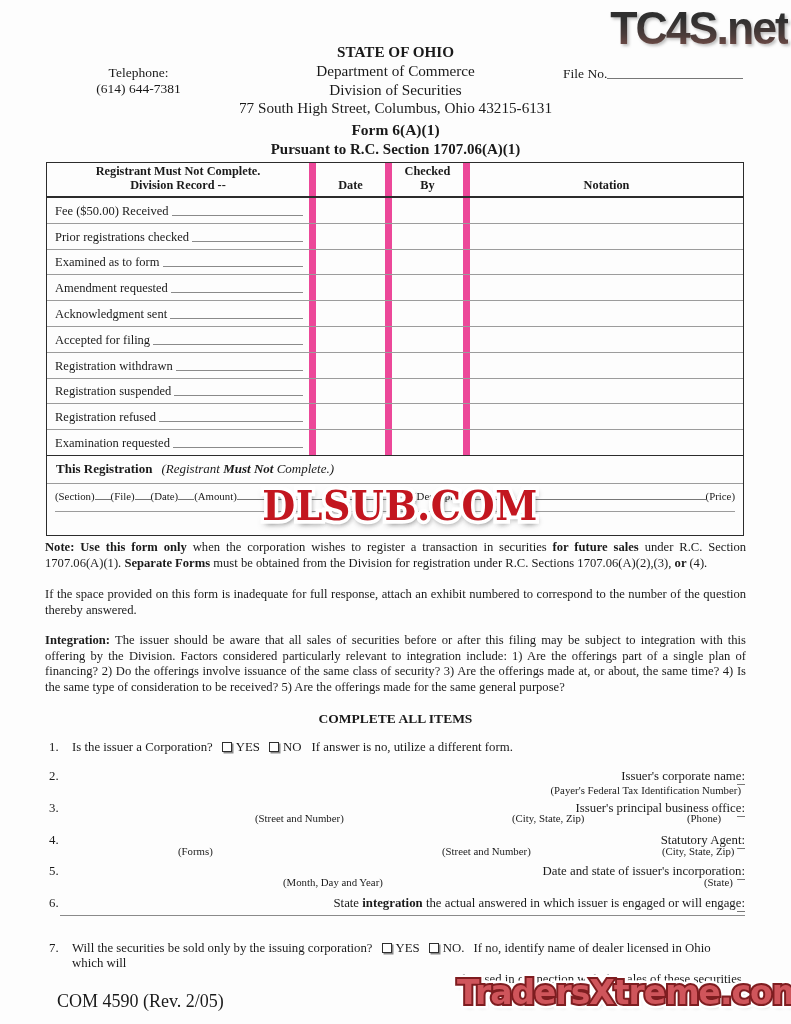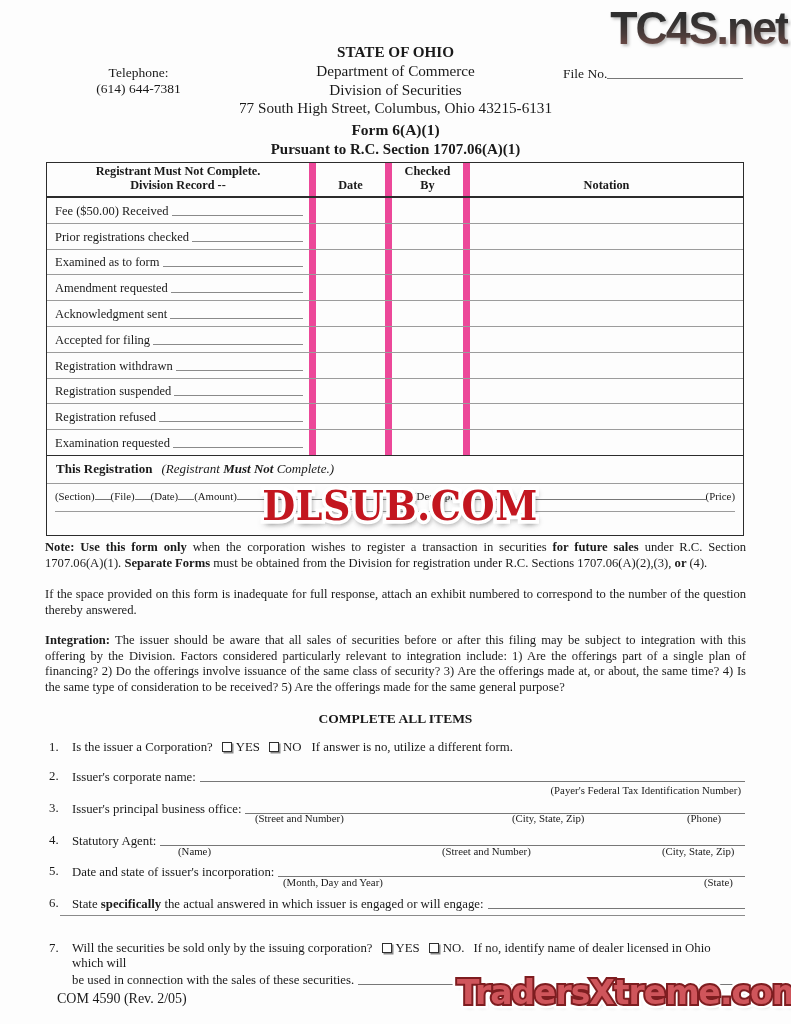--- a/index.html
+++ b/index.html
@@ -81,30 +81,30 @@
   
   .para { position:absolute; left:45px; width:701px; font-size:12.6px;
     line-height:15.6px; text-align:justify; }
   .para b, .item b { font-weight:bold; }
   .complete-all { position:absolute; left:0; right:0; text-align:center;
     font-weight:bold; font-size:13.5px; }
   
   .item { position:absolute; left:47px; width:698px; font-size:12.8px; }
   .item .num { position:absolute; left:2px; top:0; }
   .item .body { padding-left:25px; }
-  .fieldline { display:flex; align-items:flex-end; height:16px; }
+  .fieldline { display:flex; align-items:flex-end; height:16px;flex-direction:column; }
   .fieldline .lbl { white-space:nowrap; }
   .fieldline .fill { margin-left:4px; }
   .cb { display:inline-block; width:10px; height:10px; background:#fff;
     border:1.3px solid #2e2e2e; box-shadow:1.5px 1.5px 0 #8a8a8a;
     margin:0 4px -1px 9px; }
   .sub { position:absolute; font-size:10.8px; white-space:nowrap; }
   .sub-right { right:50px; text-align:right; }
   .contline { position:absolute; left:60px; right:46px; border-bottom:1px solid #8a8a8a; }
-  .footer-code { position:absolute; left:57px; top:991px; font-size:14px; }
+  .footer-code { position:absolute; left:57px; top:991px; font-size:18px; }
 </style>
 </head>
 <body>
 
 <div class="page">
 
   <div class="wm-tc4s">TC4S.net</div>
 
   <div class="phone-block">
     <div>Telephone:</div>
@@ -294,38 +294,38 @@
   <span class="sub" style="top:812px; left:512px;">(City, State, Zip)</span>
   <span class="sub" style="top:812px; left:687px;">(Phone)</span>
 
   <div class="item" style="top:833px;">
     <span class="num">4.</span>
     <div class="body fieldline">
       <span class="lbl">Statutory Agent:</span>
       <span class="fill"></span>
     </div>
   </div>
-  <span class="sub" style="top:845px; left:178px;">(Name)</span>
+  <span class="sub" style="top:845px; left:178px;">(Forms)</span>
   <span class="sub" style="top:845px; left:442px;">(Street and Number)</span>
   <span class="sub" style="top:845px; left:662px;">(City, State, Zip)</span>
 
   <div class="item" style="top:864px;">
     <span class="num">5.</span>
     <div class="body fieldline">
       <span class="lbl">Date and state of issuer's incorporation:</span>
       <span class="fill"></span>
     </div>
   </div>
   <span class="sub" style="top:876px; left:283px;">(Month, Day and Year)</span>
   <span class="sub" style="top:876px; left:704px;">(State)</span>
 
   <div class="item" style="top:896px;">
     <span class="num">6.</span>
     <div class="body fieldline">
-      <span class="lbl"><span>State </span><b>specifically</b><span> the actual answered in which issuer is engaged or will engage:</span></span>
+      <span class="lbl"><span>State </span><b>integration</b><span> the actual answered in which issuer is engaged or will engage:</span></span>
       <span class="fill"></span>
     </div>
   </div>
   <div class="contline" style="top:915px;"></div>
 
   <div class="item" style="top:941px;">
     <span class="num">7.</span>
     <div class="body">
       <span>Will the securities be sold only by the issuing corporation?</span><span class="cb"></span><span>YES</span><span class="cb"></span><span>NO.</span>
       <span style="margin-left:6px;">If no, identify name of dealer licensed in Ohio which will</span>

